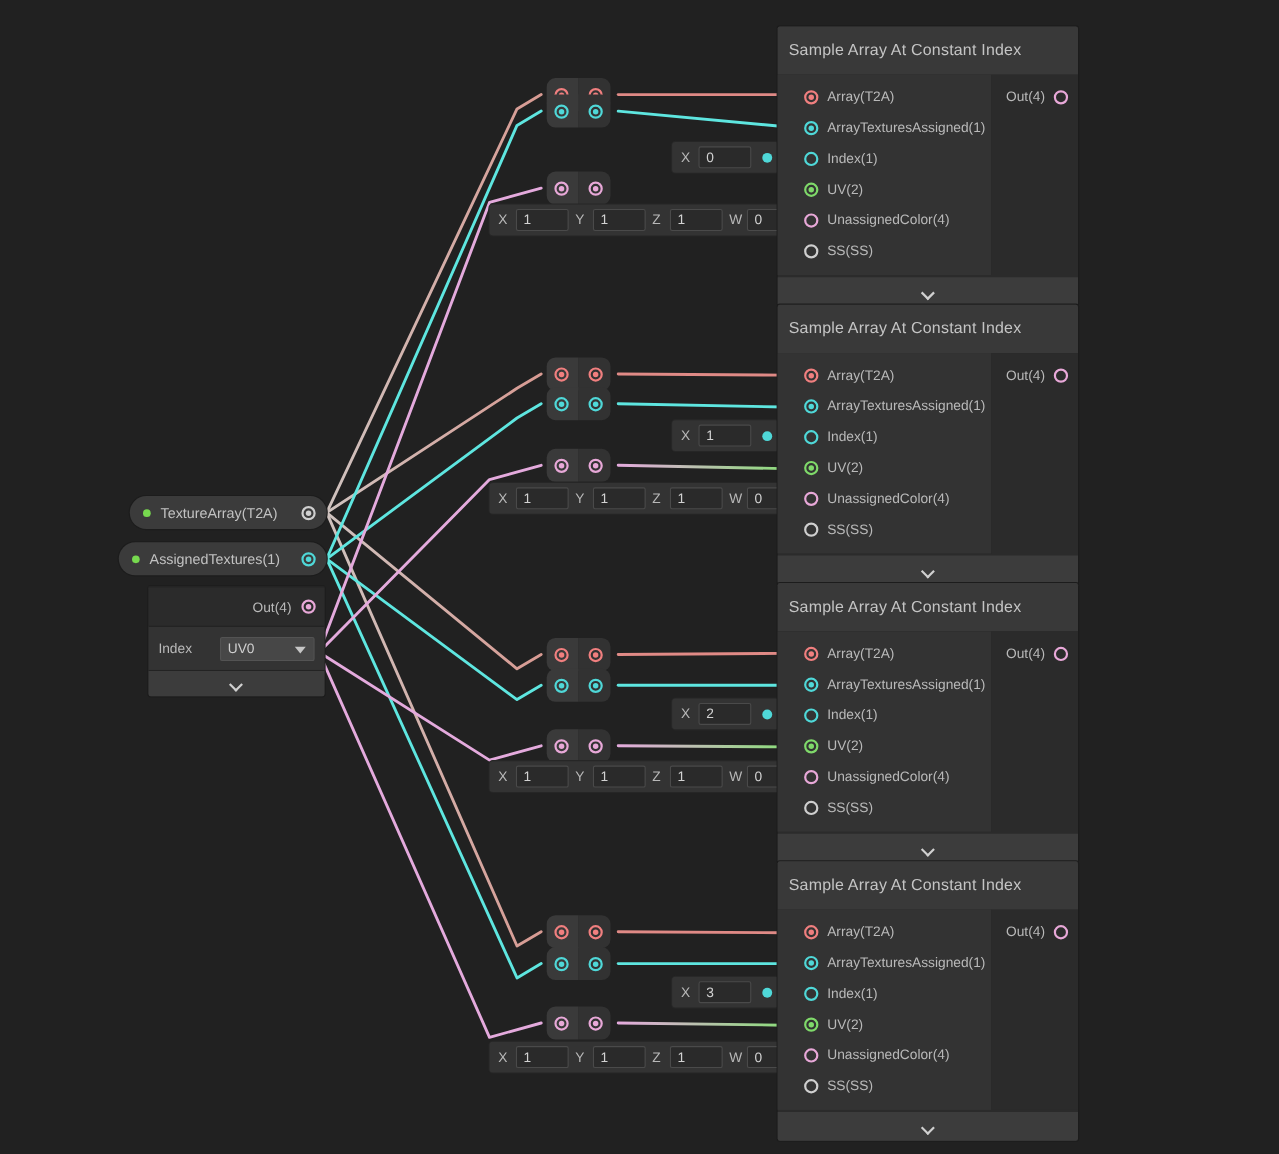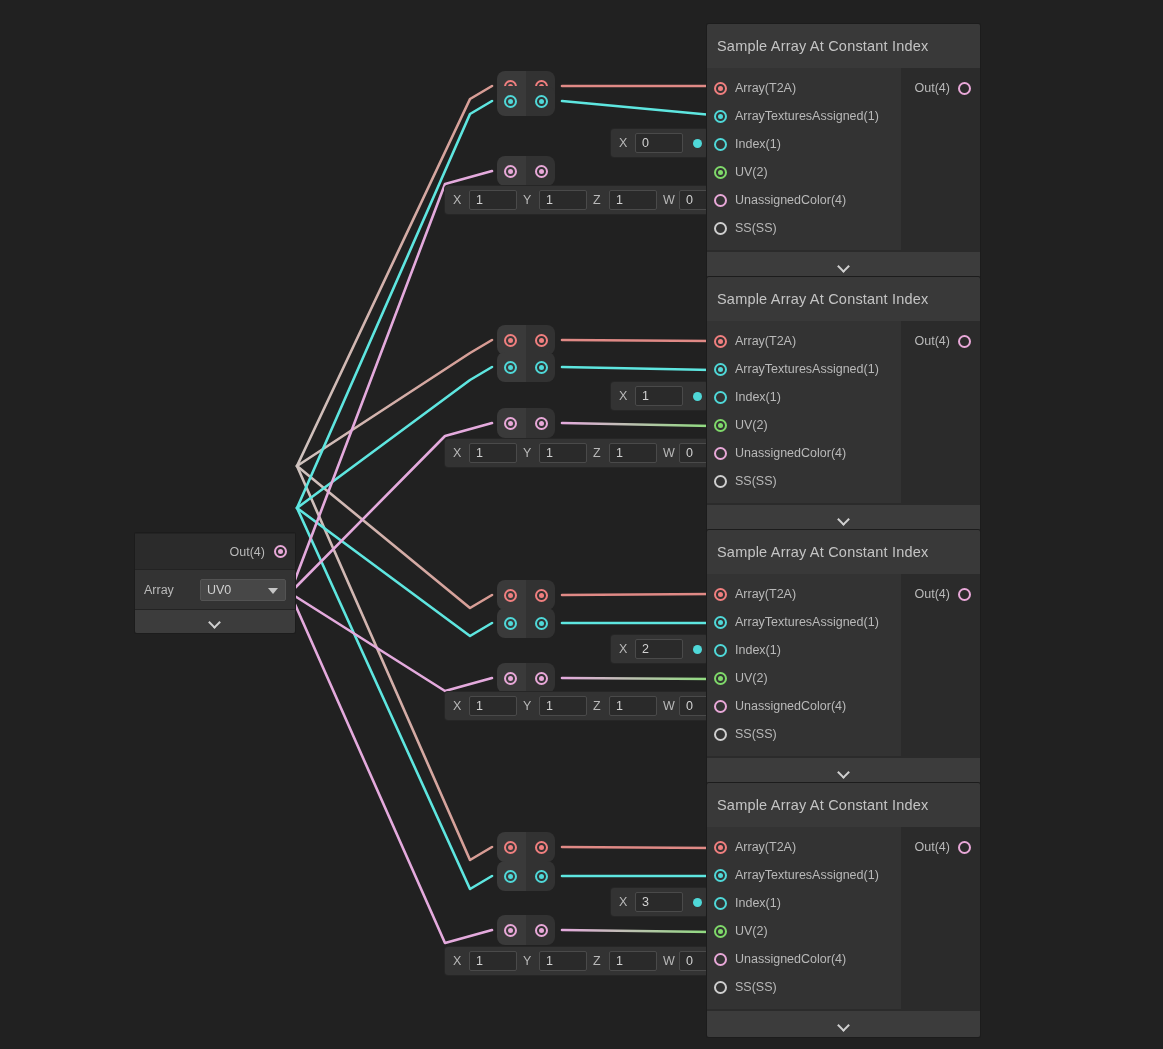--- a/index.html
+++ b/index.html
@@ -57,21 +57,21 @@
     padding: 6px 0 8px 0;
     display: flex;
     flex-direction: column;
     align-items: flex-end;
   }
   .port-row {
     height: 28px;
     display: flex;
     align-items: center;
     gap: 8px;
-    padding-left: 7px;
+    padding-left: 24px;
     font-size: 12.5px;
     color: #b9b9b9;
   }
   .port-row.out {
     padding-left: 0;
     padding-right: 9px;
     justify-content: flex-end;
   }
   .dot {
     width: 13px; height: 13px;
@@ -331,29 +331,39 @@
       <path d="M694,649 L712,651" stroke="#5ee6e0"></path>
       <path d="M694,902 L712,904" stroke="#5ee6e0"></path>
 
       <path d="M694,200 L712,200" stroke="#e4aadd"></path>
       <path d="M694,452 L712,455" stroke="#e4aadd"></path>
       <path d="M694,705 L712,708" stroke="#e4aadd"></path>
       <path d="M694,958 L712,961" stroke="#e4aadd"></path>
     </g>
   </svg>
 
-
+  <div class="prop-node" style="left:118px; top:451px; width:179px;">
+    <span class="prop-bullet"></span>
+    <span class="prop-label">TextureArray(T2A)</span>
+    <span class="dot filled c-white"></span>
+  </div>
+
+  <div class="prop-node" style="left:108px; top:493px; width:189px;">
+    <span class="prop-bullet"></span>
+    <span class="prop-label">AssignedTextures(1)</span>
+    <span class="dot filled c-cyan"></span>
+  </div>
 
   <div class="uv-node" style="left:135px; top:533px;">
     <div class="uv-outrow">
       <span>Out(4)</span>
       <span class="dot filled c-pink"></span>
     </div>
     <div class="uv-ctrl">
-      <span class="uv-ctrl-label">Array</span>
+      <span class="uv-ctrl-label">Index</span>
       <span class="uv-select">
         <span>UV0</span>
         <span class="caret"></span>
       </span>
     </div>
     <div class="uv-footer">
       <span class="chev"></span>
     </div>
   </div>
 

